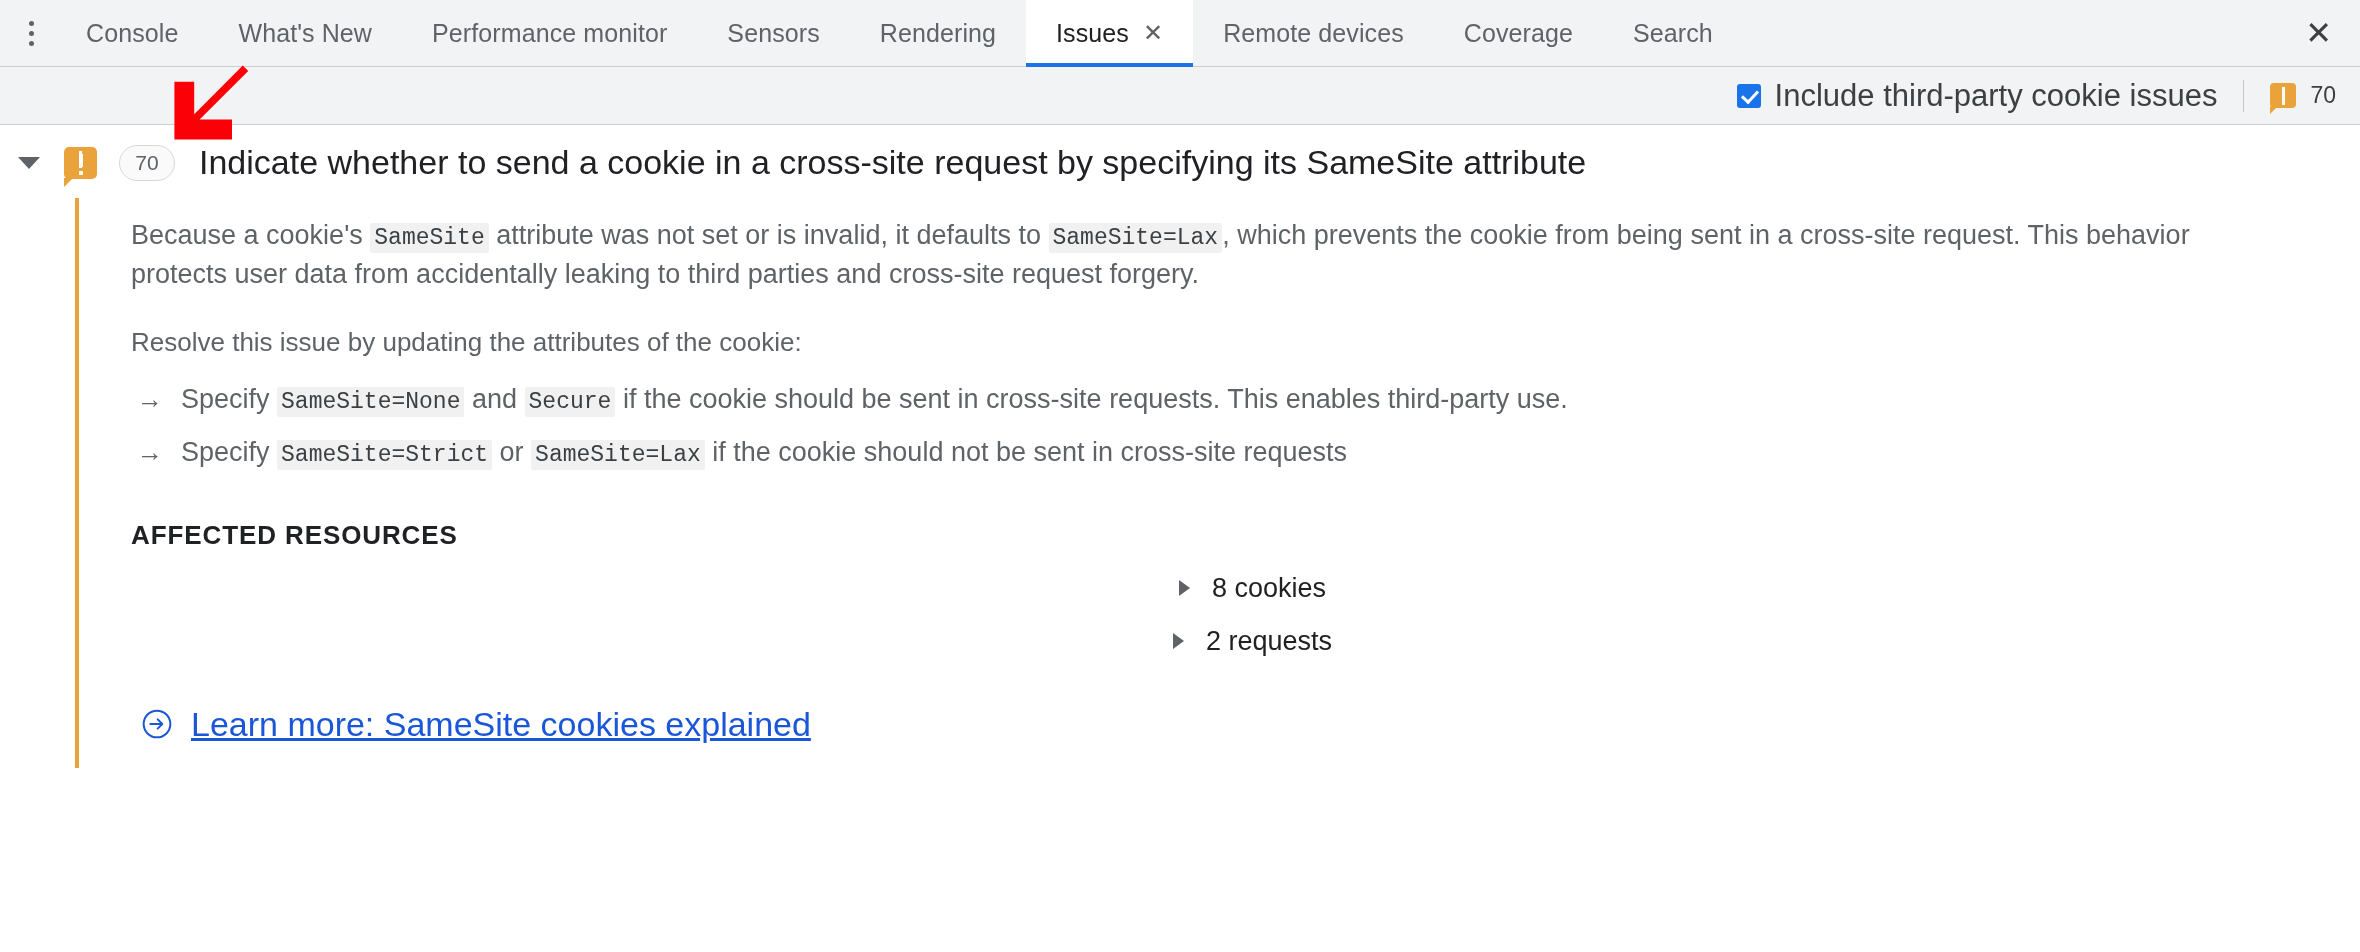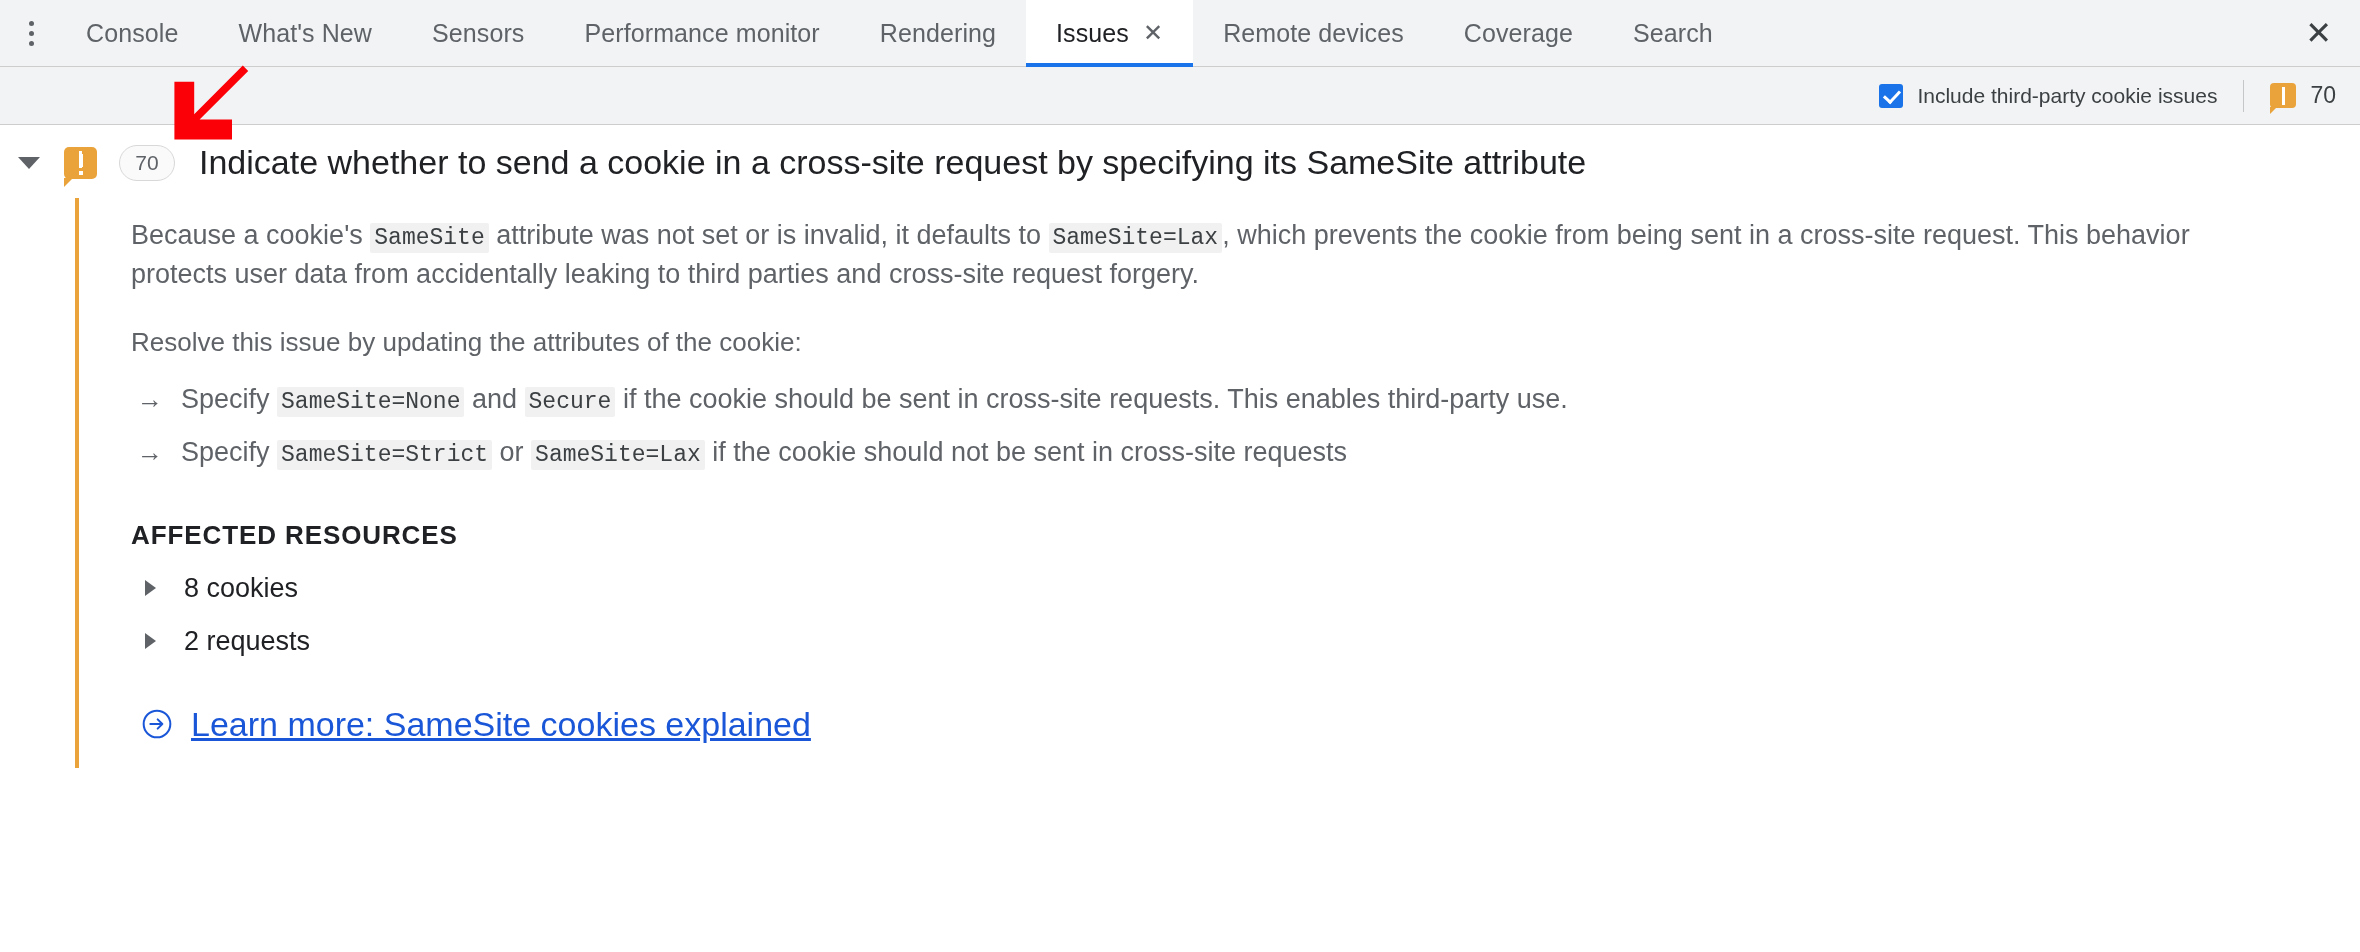--- a/index.html
+++ b/index.html
@@ -113,21 +113,21 @@
   .cbox::after {
     content: "";
     position: absolute;
     left: 8px; top: 3px;
     width: 7px; height: 13px;
     border: solid #ffffff;
     border-width: 0 3px 3px 0;
     transform: rotate(43deg);
   }
   .tb-label {
-    font-size: 21px;
+    font-size: 31px;
     color: #3c4043;
     white-space: nowrap;
   }
 
   .tb-divider {
     width: 1px;
     height: 32px;
     background: #c6c6c6;
     margin: 0 26px;
   }
@@ -296,24 +296,25 @@
     font-size: 26px;
     font-weight: bold;
     letter-spacing: 0.9px;
     color: #202124;
     text-transform: uppercase;
   }
 
   .res-row {
     display: flex;
     align-items: center;
-    gap: 28px;
+    gap: 22px;
     margin-top: 22px;
     padding-left: 14px;
     cursor: pointer;
+    justify-content: center;
   }
   .caret-right {
     width: 0; height: 0;
     border-top: 8px solid transparent;
     border-bottom: 8px solid transparent;
     border-left: 11px solid #5f6368;
     flex: none;
   }
   .res-label {
     font-size: 27px;
@@ -362,24 +363,24 @@
   </div>
 
   <div class="tabs">
     <div class="tab">
       <span>Console</span>
     </div>
     <div class="tab">
       <span>What's New</span>
     </div>
     <div class="tab">
+      <span>Performance monitor</span>
+    </div>
+    <div class="tab">
       <span>Sensors</span>
-    </div>
-    <div class="tab">
-      <span>Performance monitor</span>
     </div>
     <div class="tab">
       <span>Rendering</span>
     </div>
     <div class="tab active">
       <span>Issues</span>
       <span class="tabclose">✕</span>
     </div>
     <div class="tab">
       <span>Remote devices</span>

